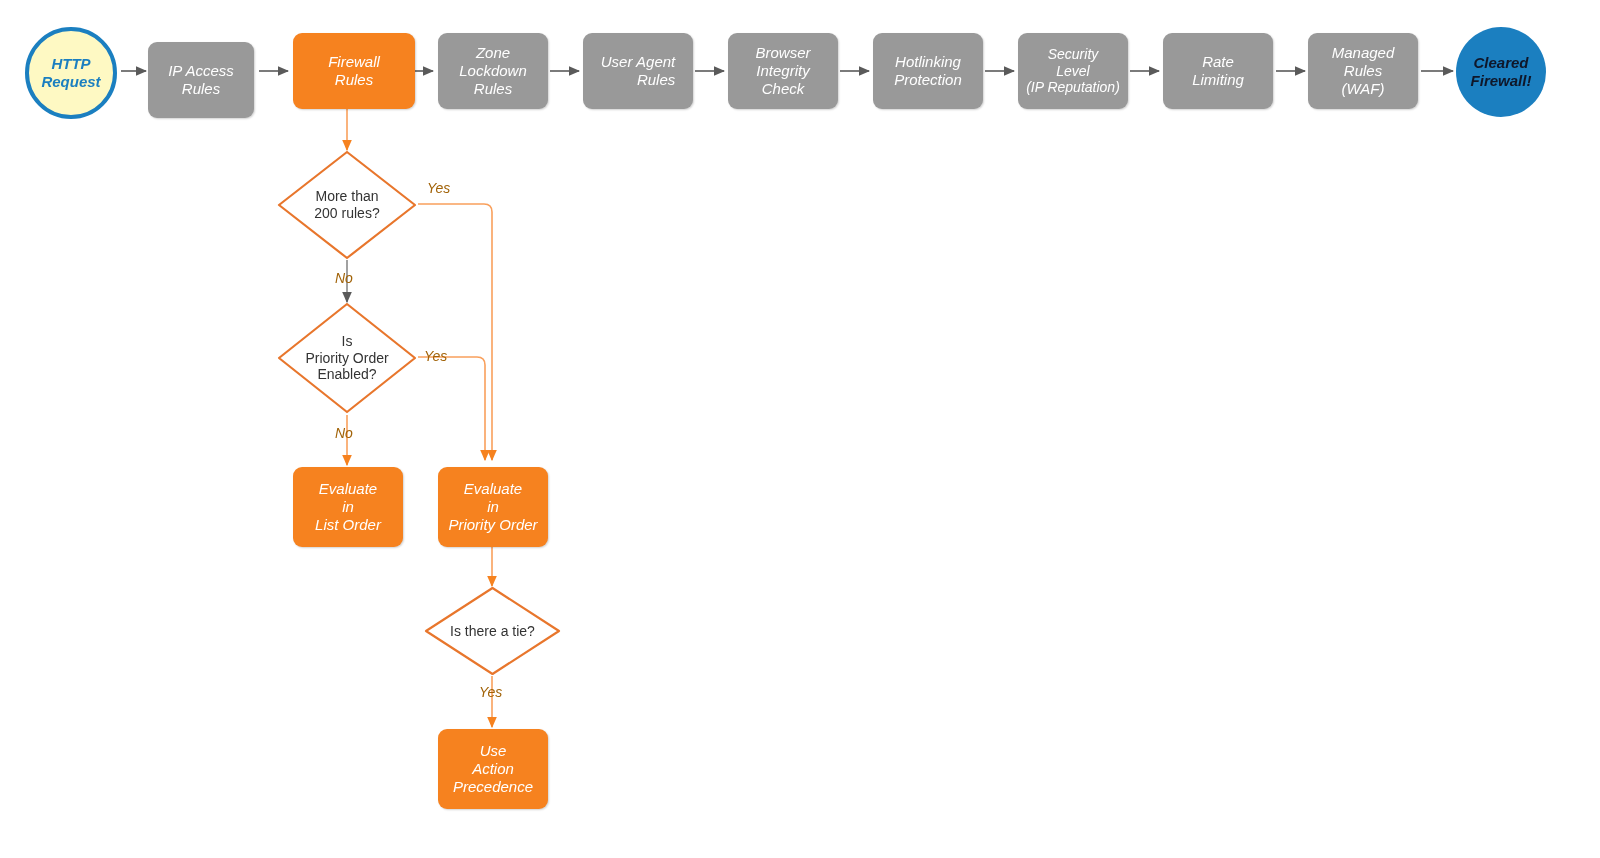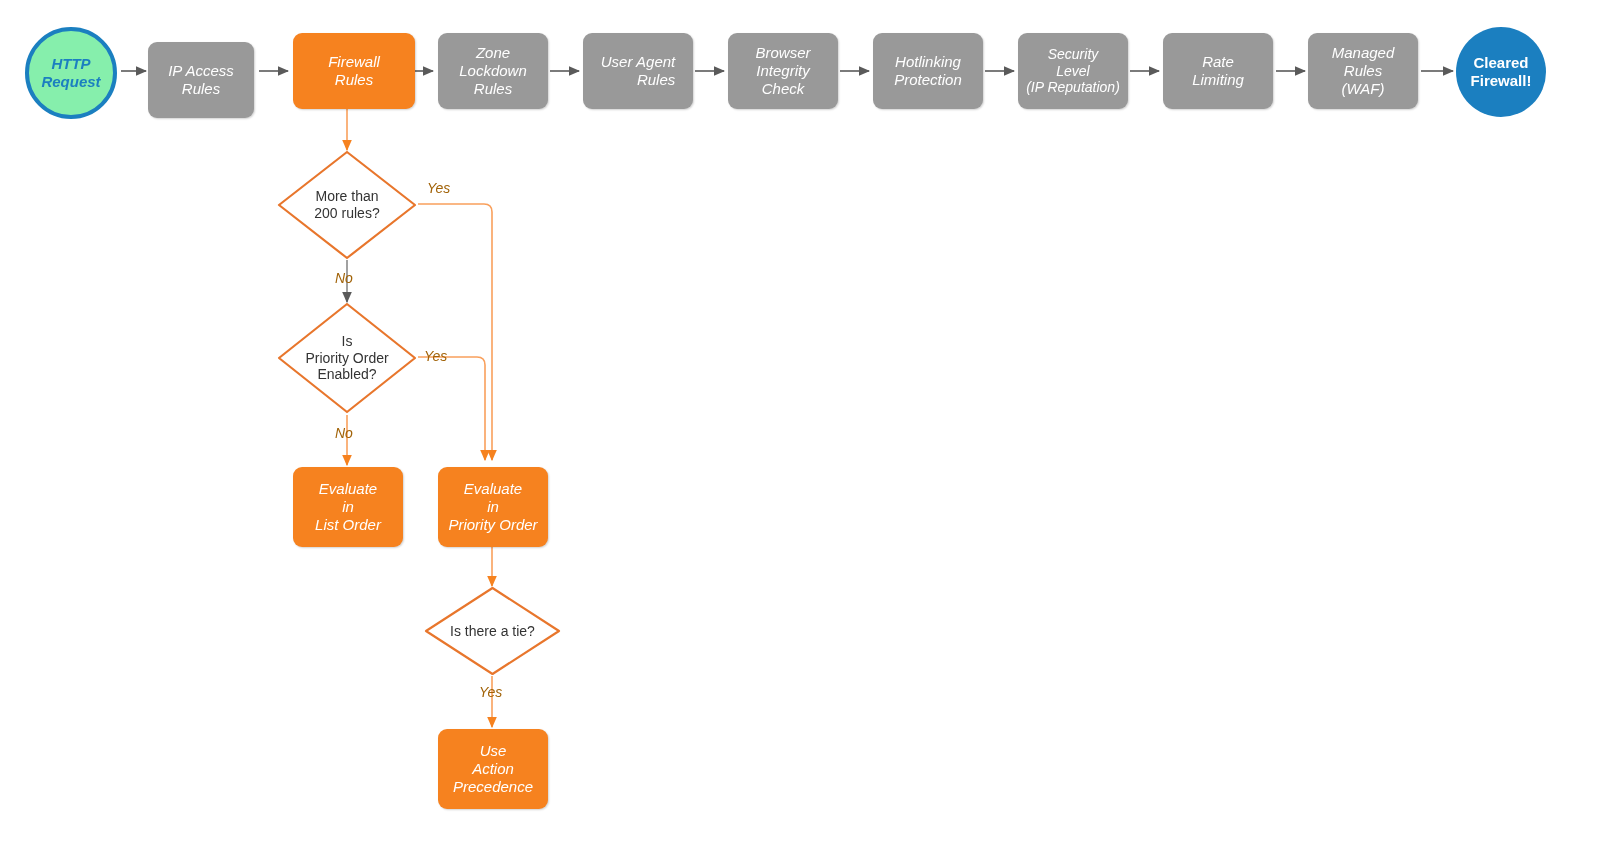--- a/index.html
+++ b/index.html
@@ -49,32 +49,33 @@
     background: #F6821F;
     border-radius: 9px;
     color: #ffffff;
     font-style: italic;
     font-size: 15px;
     box-shadow: 1px 1px 2px rgba(0,0,0,0.18);
   }
   
   .start {
     border-radius: 50%;
-    background: #86efac;
+    background: #fef9c3;
     border: 4px solid #1B7FC0;
     color: #1B7FC0;
     font-style: italic;
     font-weight: bold;
     font-size: 15px;
   }
   
   .end {
     border-radius: 50%;
     background: #1B7FC0;
-    color: #ffffff;
+    color: #0f172a;
+    font-style: italic;
     font-weight: bold;
     font-size: 15px;
   }
   
   .decision {
     background: transparent;
   }
   .decision .dia-svg {
     position: absolute;
     left: 0;

